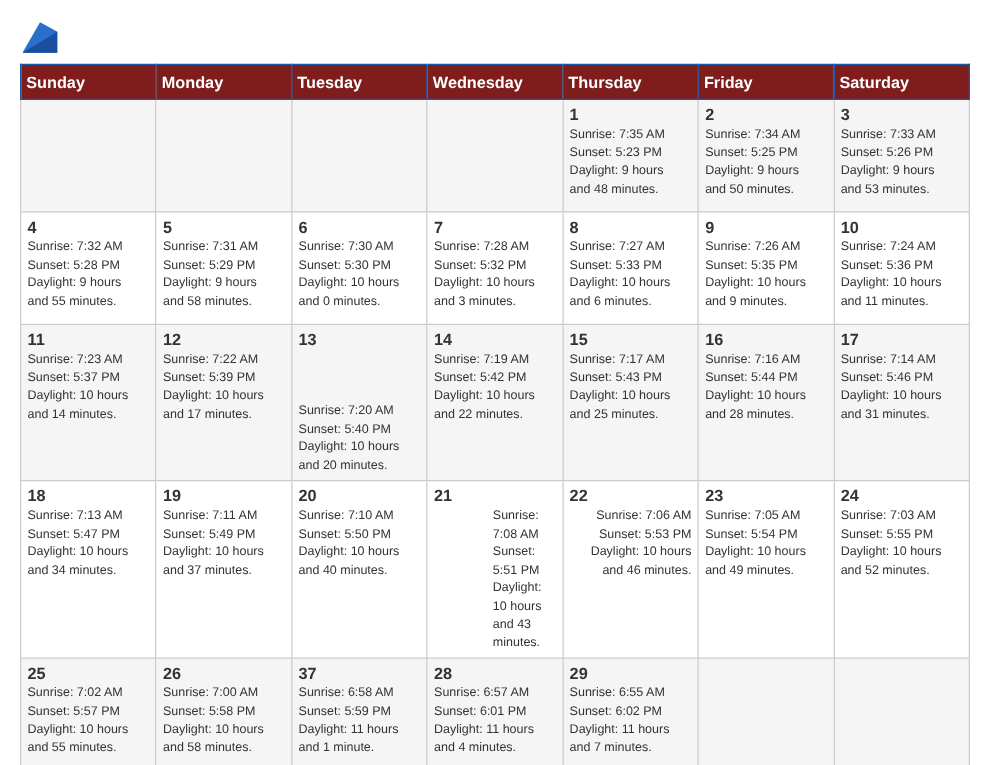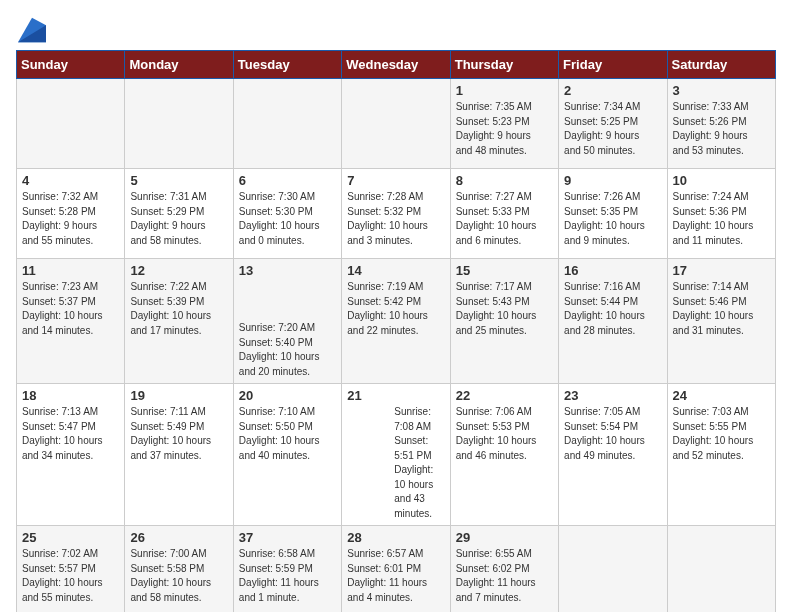--- a/index.html
+++ b/index.html
@@ -278,21 +278,21 @@
         </td>
         <td>
           <span class="day-num">21</span>
           <div class="day-info" style="white-space: pre-line; margin-left: 47px;">Sunrise: 7:08 AM
 Sunset: 5:51 PM
 Daylight: 10 hours
 and 43 minutes.</div>
         </td>
         <td>
           <span class="day-num">22</span>
-          <div class="day-info" style="white-space: pre-line;">Sunrise: 7:06 AM
+          <div class="day-info" style="white-space: pre-line; text-align: right;">Sunrise: 7:06 AM
 Sunset: 5:53 PM
 Daylight: 10 hours
 and 46 minutes.</div>
         </td>
         <td>
           <span class="day-num">23</span>
           <div class="day-info" style="white-space: pre-line;">Sunrise: 7:05 AM
 Sunset: 5:54 PM
 Daylight: 10 hours
 and 49 minutes.</div>

